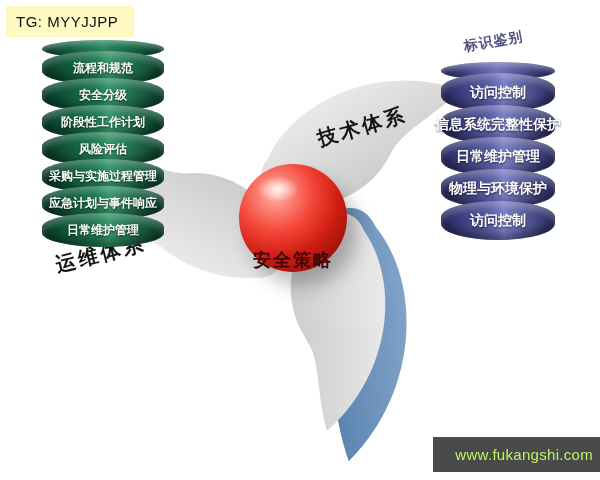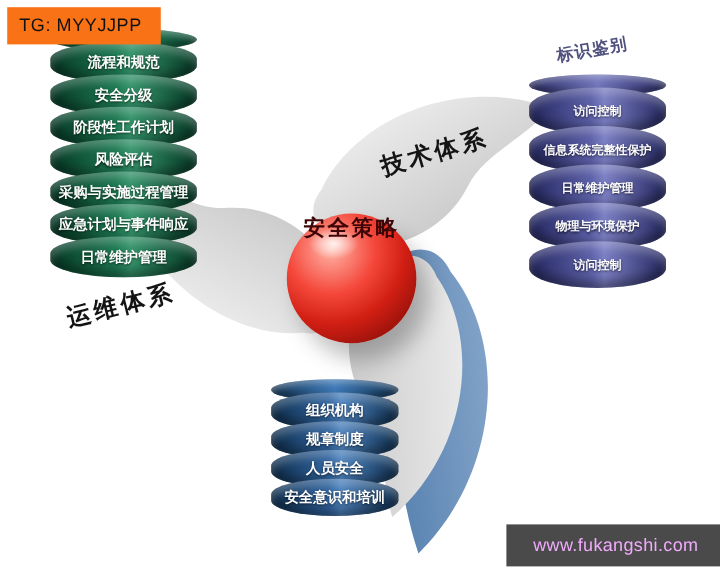--- a/index.html
+++ b/index.html
@@ -4,52 +4,52 @@
 <style>
   html,body{margin:0;padding:0;background:#fff;}
   #canvas{
     position:relative;width:600px;height:480px;overflow:hidden;background:#fff;
     font-family:"Liberation Sans","DejaVu Sans",sans-serif;
   }
   
   #swirl{position:absolute;left:0;top:0;z-index:1;}
   
   .tag-top{
-    position:absolute;left:6px;top:6px;z-index:6;background:#f97316;color:#111;
+    position:absolute;left:6px;top:6px;z-index:6;background:#fef9c3;color:#111;
     font-size:15px;padding:7px 16px 7px 10px;letter-spacing:.5px;
   }
   .tag-bottom{
-    position:absolute;right:0;bottom:8px;z-index:6;background:#4a4a4a;color:#f0abfc;
-    font-size:15px;padding:9px 18px 9px 22px;letter-spacing:.3px;
+    position:absolute;right:0;bottom:8px;z-index:6;background:#4a4a4a;color:#bef264;
+    font-size:15px;padding:9px 7px 9px 22px;letter-spacing:.3px;
   }
   
   .stack{position:absolute;z-index:3;}
   .cap{height:18px;border-radius:50%;box-shadow:inset 0 3px 5px rgba(255,255,255,.35), inset 0 -4px 6px rgba(0,0,0,.35);}
   .seg{
     position:relative;margin-top:-7px;border-radius:50%/42%;
     display:flex;align-items:center;justify-content:center;
     color:#fff;font-weight:bold;white-space:nowrap;padding:0 3px;box-sizing:border-box;
     text-shadow:0 1px 2px rgba(0,0,0,.65);
     box-shadow:inset 0 5px 7px rgba(255,255,255,.28), inset 0 -6px 9px rgba(0,0,0,.38);
   }
-  .stack-ops{left:42px;top:24px;width:122px;}
+  .stack-ops{left:42px;top:40px;width:122px;}
   .stack-ops .cap{background:linear-gradient(90deg,#0b4a33,#2a8a60 50%,#0b4a33);}
   .stack-ops .seg{height:34px;font-size:12px;background:linear-gradient(90deg,#063a27,#1e7a52 45%,#35946a 55%,#063a27);}
   .stack-tech{left:441px;top:62px;width:114px;}
   .stack-tech .cap{background:linear-gradient(90deg,#2a2d68,#7478bd 50%,#2a2d68);}
-  .stack-tech .seg{height:39px;font-size:10px;background:linear-gradient(90deg,#242760,#5d61a8 45%,#7c80c4 55%,#242760);text-align:center;}
+  .stack-tech .seg{height:39px;font-size:14px;background:linear-gradient(90deg,#242760,#5d61a8 45%,#7c80c4 55%,#242760);text-align:center;}
   .stack-mgmt{left:226px;top:316px;width:106px;}
   .stack-mgmt .cap{background:linear-gradient(90deg,#123657,#3f7ab8 50%,#123657);}
   .stack-mgmt .seg{height:31px;font-size:12px;background:linear-gradient(90deg,#0f3050,#32659f 45%,#4f84bf 55%,#0f3050);}
   
   .sphere{
-    position:absolute;left:239px;top:178px;width:108px;height:108px;border-radius:50%;z-index:4;
+    position:absolute;left:239px;top:164px;width:108px;height:108px;border-radius:50%;z-index:4;
     background:radial-gradient(circle at 34% 28%, #ffb3a6 0%, #f4473a 35%, #d21f14 58%, #7e0b05 92%);
     box-shadow:10px 14px 18px rgba(0,0,0,.25);
-    display:flex;align-items:flex-start;justify-content:center;
+    display:flex;align-items:flex-end;justify-content:center;
   }
   .sphere::after{
     content:"";position:absolute;left:18px;top:12px;width:42px;height:26px;border-radius:50%;
     background:radial-gradient(ellipse at center, rgba(255,255,255,.85), rgba(255,255,255,0) 70%);
   }
   .sphere-label{color:#3d0505;font-size:18px;font-weight:bold;letter-spacing:2px;position:relative;z-index:1;}
   
   .arm-label{position:absolute;font-weight:bold;color:#141414;transform-origin:left center;}
   .label-tech{left:318px;top:126px;font-size:20px;letter-spacing:3px;transform:rotate(-16deg);z-index:5;}
   .label-ops{left:56px;top:252px;font-size:20px;letter-spacing:3px;transform:rotate(-14deg);z-index:2;}
@@ -96,27 +96,20 @@
 
   <div class="stack stack-tech">
     <div class="cap"></div>
     <div class="seg">访问控制</div>
     <div class="seg">信息系统完整性保护</div>
     <div class="seg">日常维护管理</div>
     <div class="seg">物理与环境保护</div>
     <div class="seg">访问控制</div>
   </div>
 
-  <div class="stack stack-mgmt">
-    <div class="cap"></div>
-    <div class="seg">组织机构</div>
-    <div class="seg">规章制度</div>
-    <div class="seg">人员安全</div>
-    <div class="seg">安全意识和培训</div>
-  </div>
 
   <div class="sphere">
     <span class="sphere-label">安全策略</span>
   </div>
 
   <div class="arm-label label-tech">技术体系</div>
   <div class="arm-label label-ops">运维体系</div>
   <div class="arm-label label-biaoshi">标识鉴别</div>
 
   <div class="tag-bottom">www.fukangshi.com</div>

